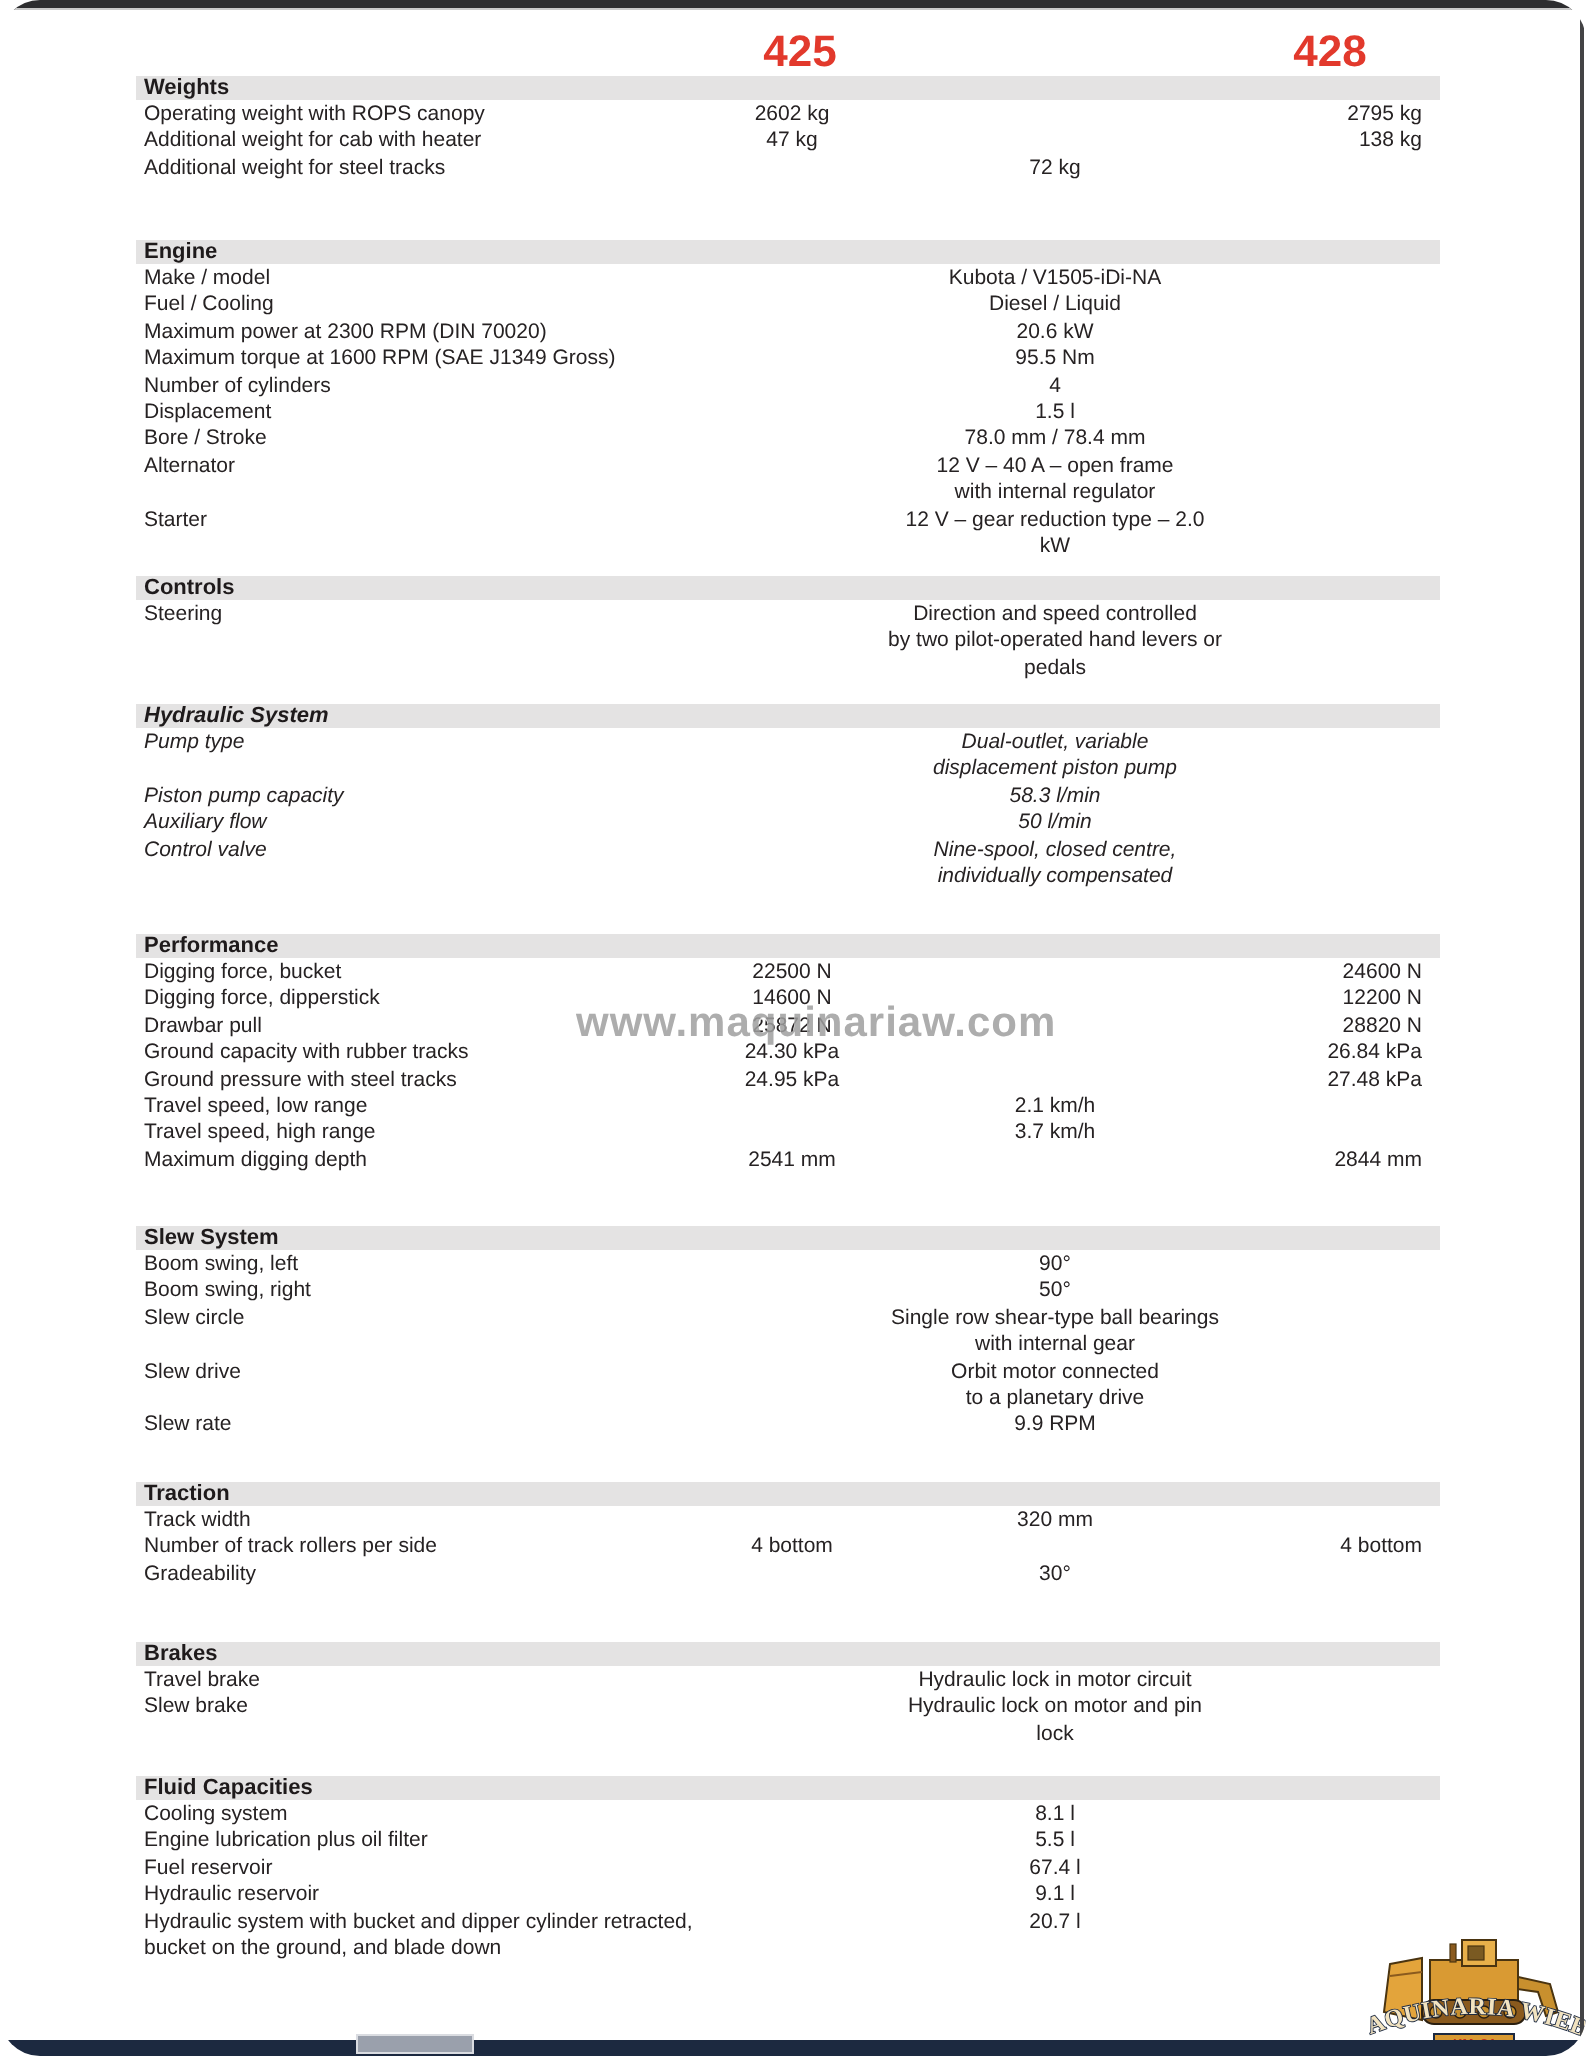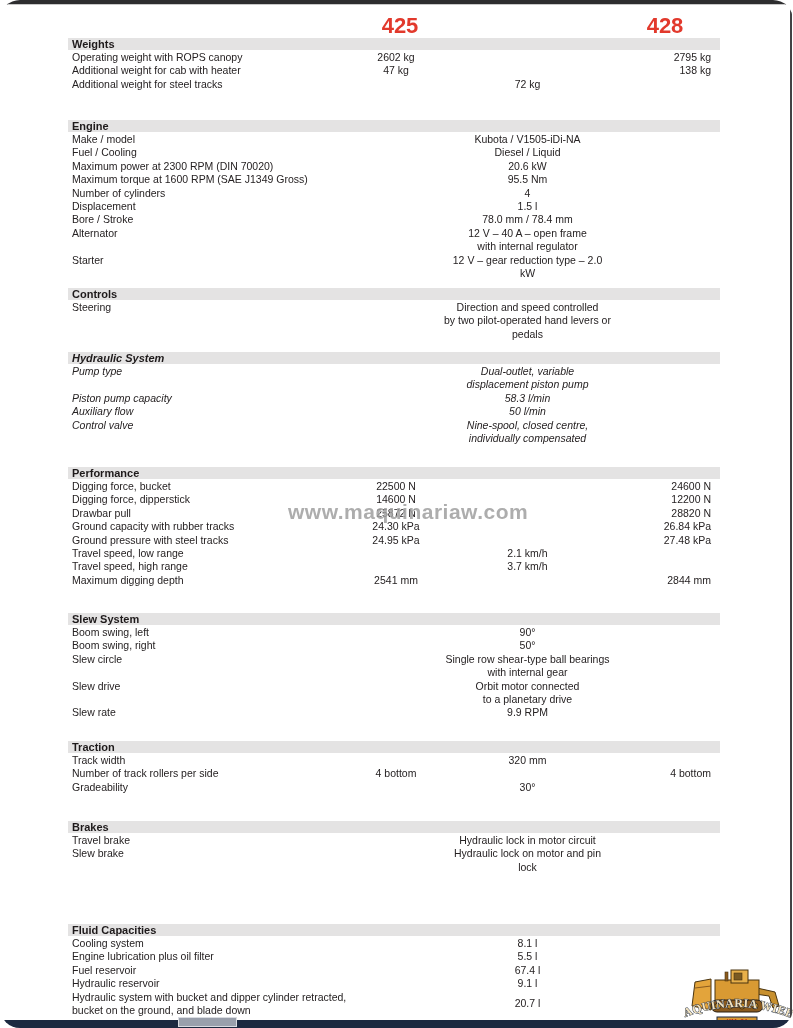--- a/index.html
+++ b/index.html
@@ -15,21 +15,21 @@
   
   .model-hdr{position:absolute;top:13px;font-size:22px;font-weight:bold;text-align:center;letter-spacing:0px;}
   #hdr-425{left:352px;width:96px;}
   #hdr-428{left:615px;width:100px;}
   
   #spec-table{position:absolute;left:0;top:0;width:793px;height:1028px;}
   .section{position:absolute;left:68px;width:652px;}
   .section-bar{background:#e4e3e3;height:12px;line-height:12px;font-size:11px;font-weight:bold;color:#1e1a1b;padding-left:4px;box-sizing:border-box;}
   .rows{padding-top:1px;}
   .row{display:flex;align-items:flex-start;line-height:13.4px;font-size:10.5px;}
-  .row.align-end{align-items:center;}
+  .row.align-end{align-items:flex-start;}
   .cell{white-space:pre-line;}
   .label{width:280px;padding-left:4px;box-sizing:border-box;}
   .c425{width:96px;text-align:center;}
   .cmid{width:167px;text-align:center;}
   .c428{width:100px;text-align:right;}
   
   .watermark{
     position:absolute;left:288px;top:500px;font-size:21px;font-weight:bold;
     color:#9f9f9f;opacity:.85;letter-spacing:.5px;text-shadow:0 1px 0 #ffffff;
   }
@@ -296,21 +296,21 @@
             <div class="cell c428"></div>
           </div>
           <div class="row">
             <div class="cell label">Slew brake</div>
             <div class="cell c425"></div>
             <div class="cell cmid">Hydraulic lock on motor and pin lock</div>
             <div class="cell c428"></div>
           </div>
         </div>
       </div>
-      <div class="section" style="top: 888px; margin-top: 36px;">
+      <div class="section" style="top: 888px;">
         <div class="section-bar">Fluid Capacities</div>
         <div class="rows">
           <div class="row">
             <div class="cell label">Cooling system</div>
             <div class="cell c425"></div>
             <div class="cell cmid">8.1 l</div>
             <div class="cell c428"></div>
           </div>
           <div class="row">
             <div class="cell label">Engine lubrication plus oil filter</div>

